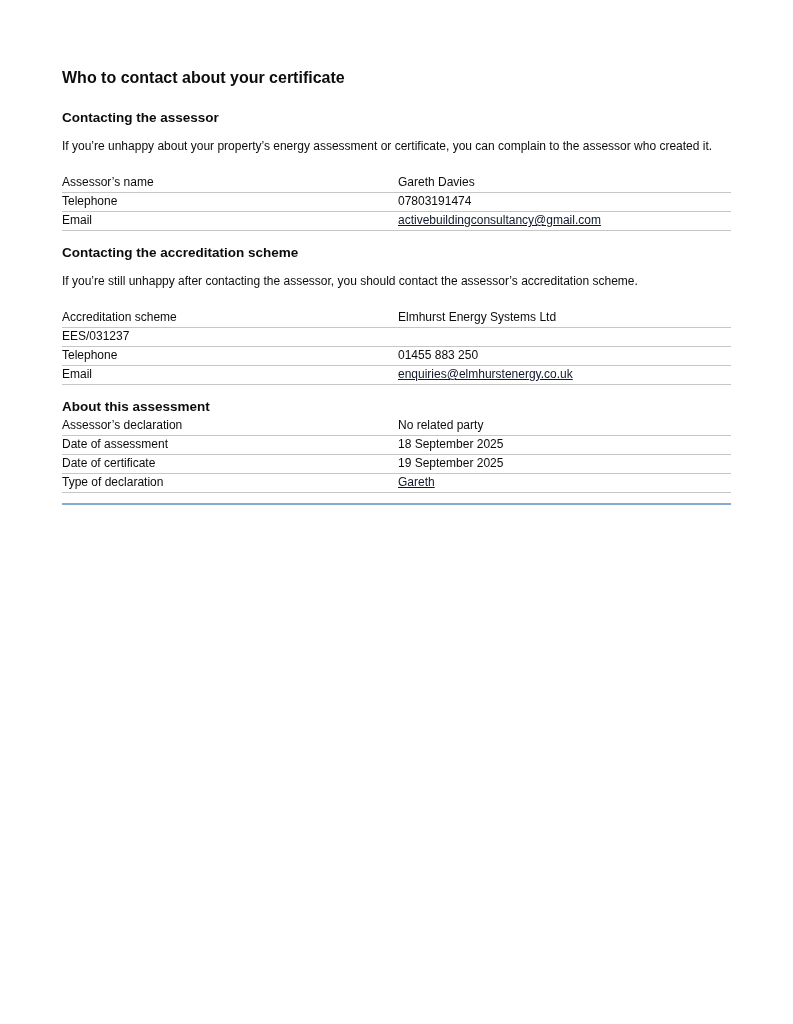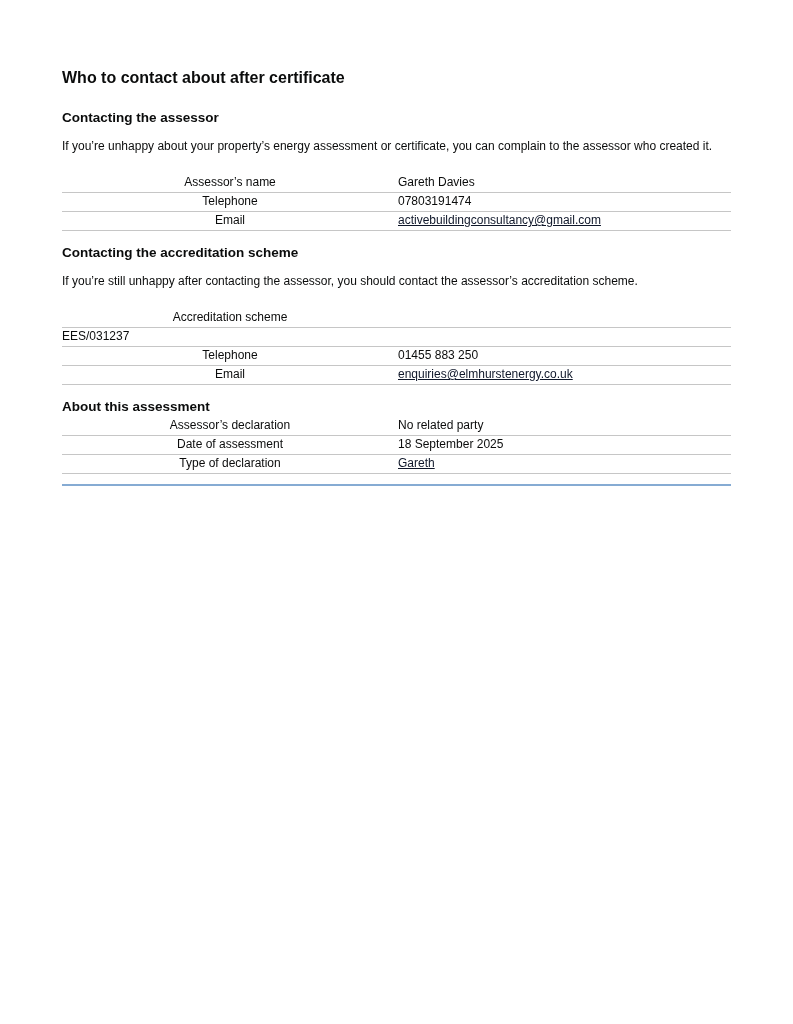--- a/index.html
+++ b/index.html
@@ -34,41 +34,41 @@
     margin: 14px 0 21px 0;
   }
   .info-table { margin: 0; }
   .row {
     display: flex;
     border-bottom: 1px solid #c6c6c6;
     padding: 2px 0 3px 0;
     font-size: 12px;
     line-height: 13px;
   }
-  .cell-label { flex: 0 0 336px; width: 336px; text-align: center; }
+  .cell-label { flex: 0 0 336px; width: 336px; }
   .cell-value { flex: 1 1 auto; }
   .row-link {
     color: #0f172a;
     text-decoration: underline;
     cursor: pointer;
   }
   .bottom-divider {
     border: none;
     border-top: 2px solid #86abd3;
     height: 0;
     margin: 10px 0 0 0;
   }
 </style>
 </head>
 <body>
 
 <div class="page">
   <div class="content">
 
-    <h1 class="page-title">Who to contact about after certificate</h1>
+    <h1 class="page-title">Who to contact about your certificate</h1>
 
     <div class="section">
       <h2 class="section-heading">Contacting the assessor</h2>
       <p class="section-desc">If you’re unhappy about your property’s energy assessment or certificate, you can complain to the assessor who created it.</p>
       <div class="info-table">
         <div class="row">
           <div class="cell-label">Assessor’s name</div>
           <div class="cell-value">Gareth Davies</div>
         </div>
         <div class="row">
@@ -81,20 +81,21 @@
         </div>
       </div>
     </div>
 
     <div class="section">
       <h2 class="section-heading">Contacting the accreditation scheme</h2>
       <p class="section-desc">If you’re still unhappy after contacting the assessor, you should contact the assessor’s accreditation scheme.</p>
       <div class="info-table">
         <div class="row">
           <div class="cell-label">Accreditation scheme</div>
+          <div class="cell-value">Elmhurst Energy Systems Ltd</div>
         </div>
         <div class="row">
           <div class="cell-value">EES/031237</div>
         </div>
         <div class="row">
           <div class="cell-label">Telephone</div>
           <div class="cell-value">01455 883 250</div>
         </div>
         <div class="row">
           <div class="cell-label">Email</div>
@@ -108,20 +109,24 @@
       <div class="info-table">
         <div class="row">
           <div class="cell-label">Assessor’s declaration</div>
           <div class="cell-value">No related party</div>
         </div>
         <div class="row">
           <div class="cell-label">Date of assessment</div>
           <div class="cell-value">18 September 2025</div>
         </div>
         <div class="row">
+          <div class="cell-label">Date of certificate</div>
+          <div class="cell-value">19 September 2025</div>
+        </div>
+        <div class="row">
           <div class="cell-label">Type of declaration</div>
           <div class="cell-value"><a class="row-link">Gareth</a></div>
         </div>
       </div>
     </div>
 
     <hr class="bottom-divider">
 
   </div>
 </div>

